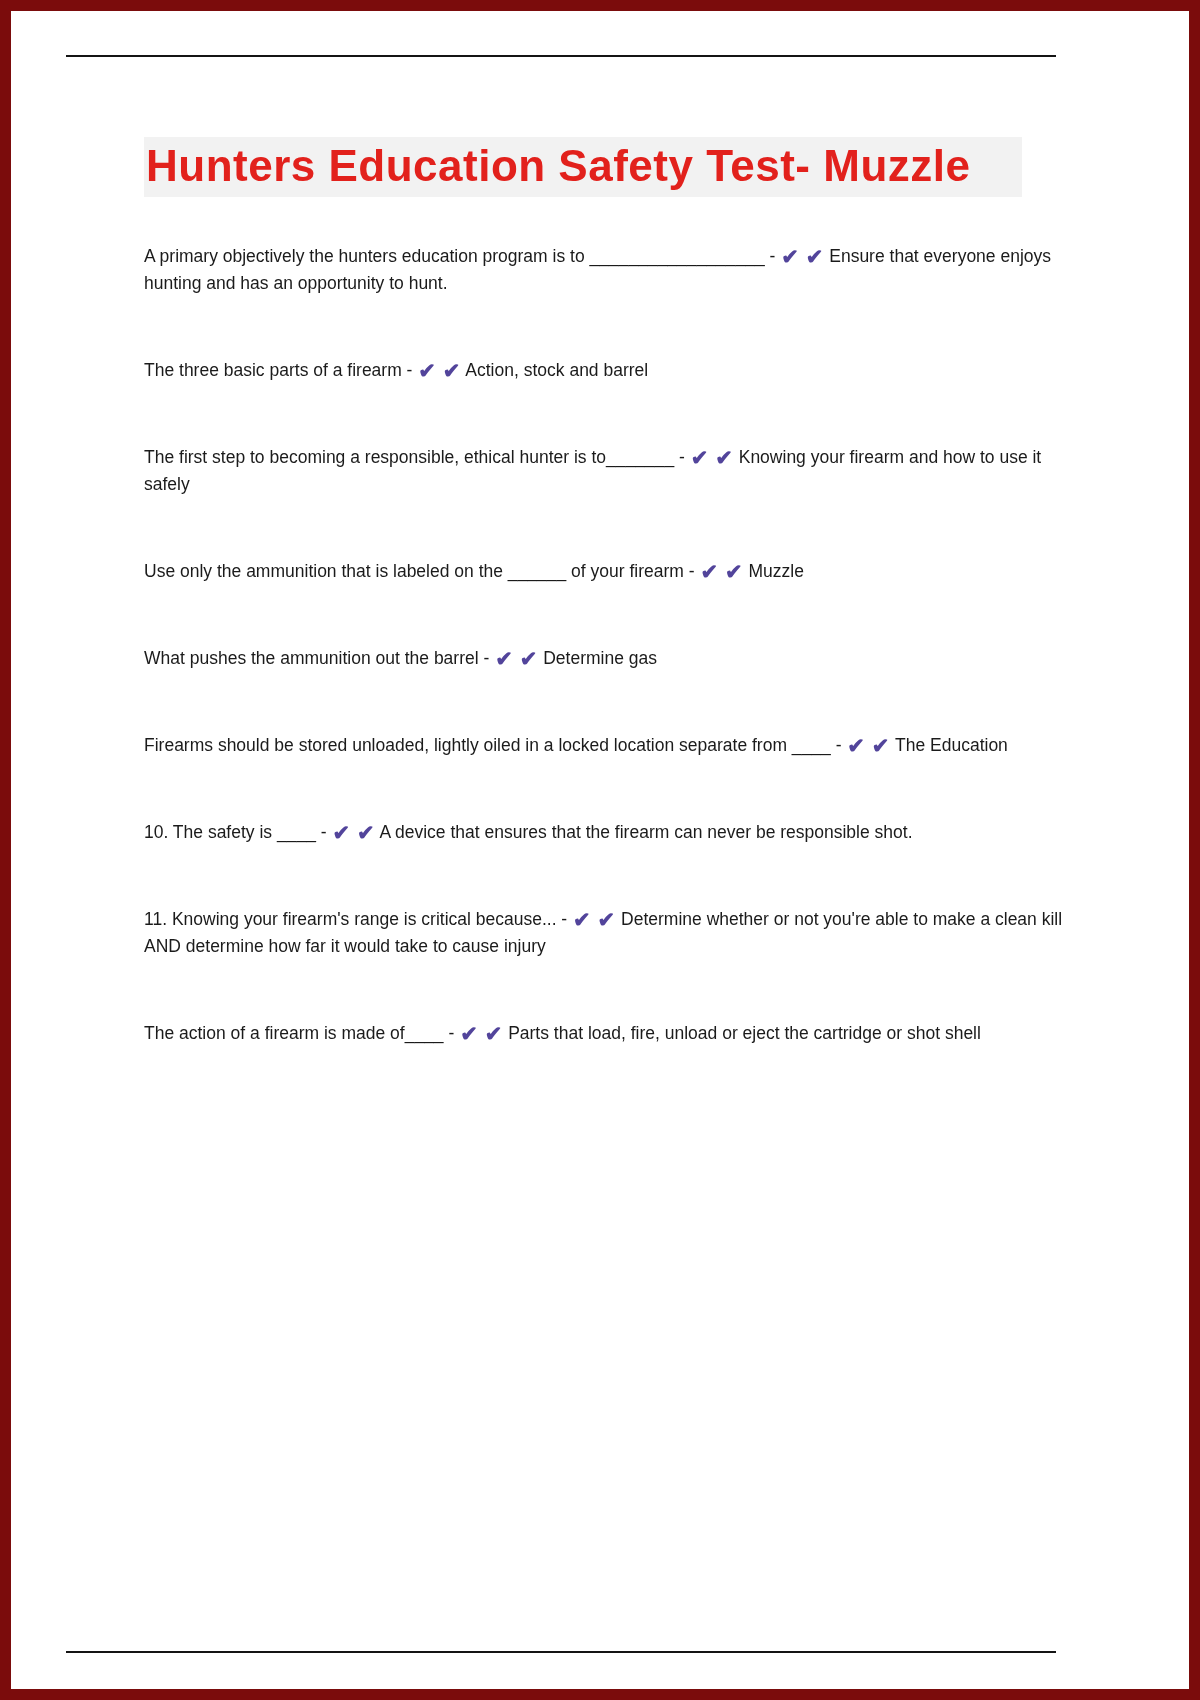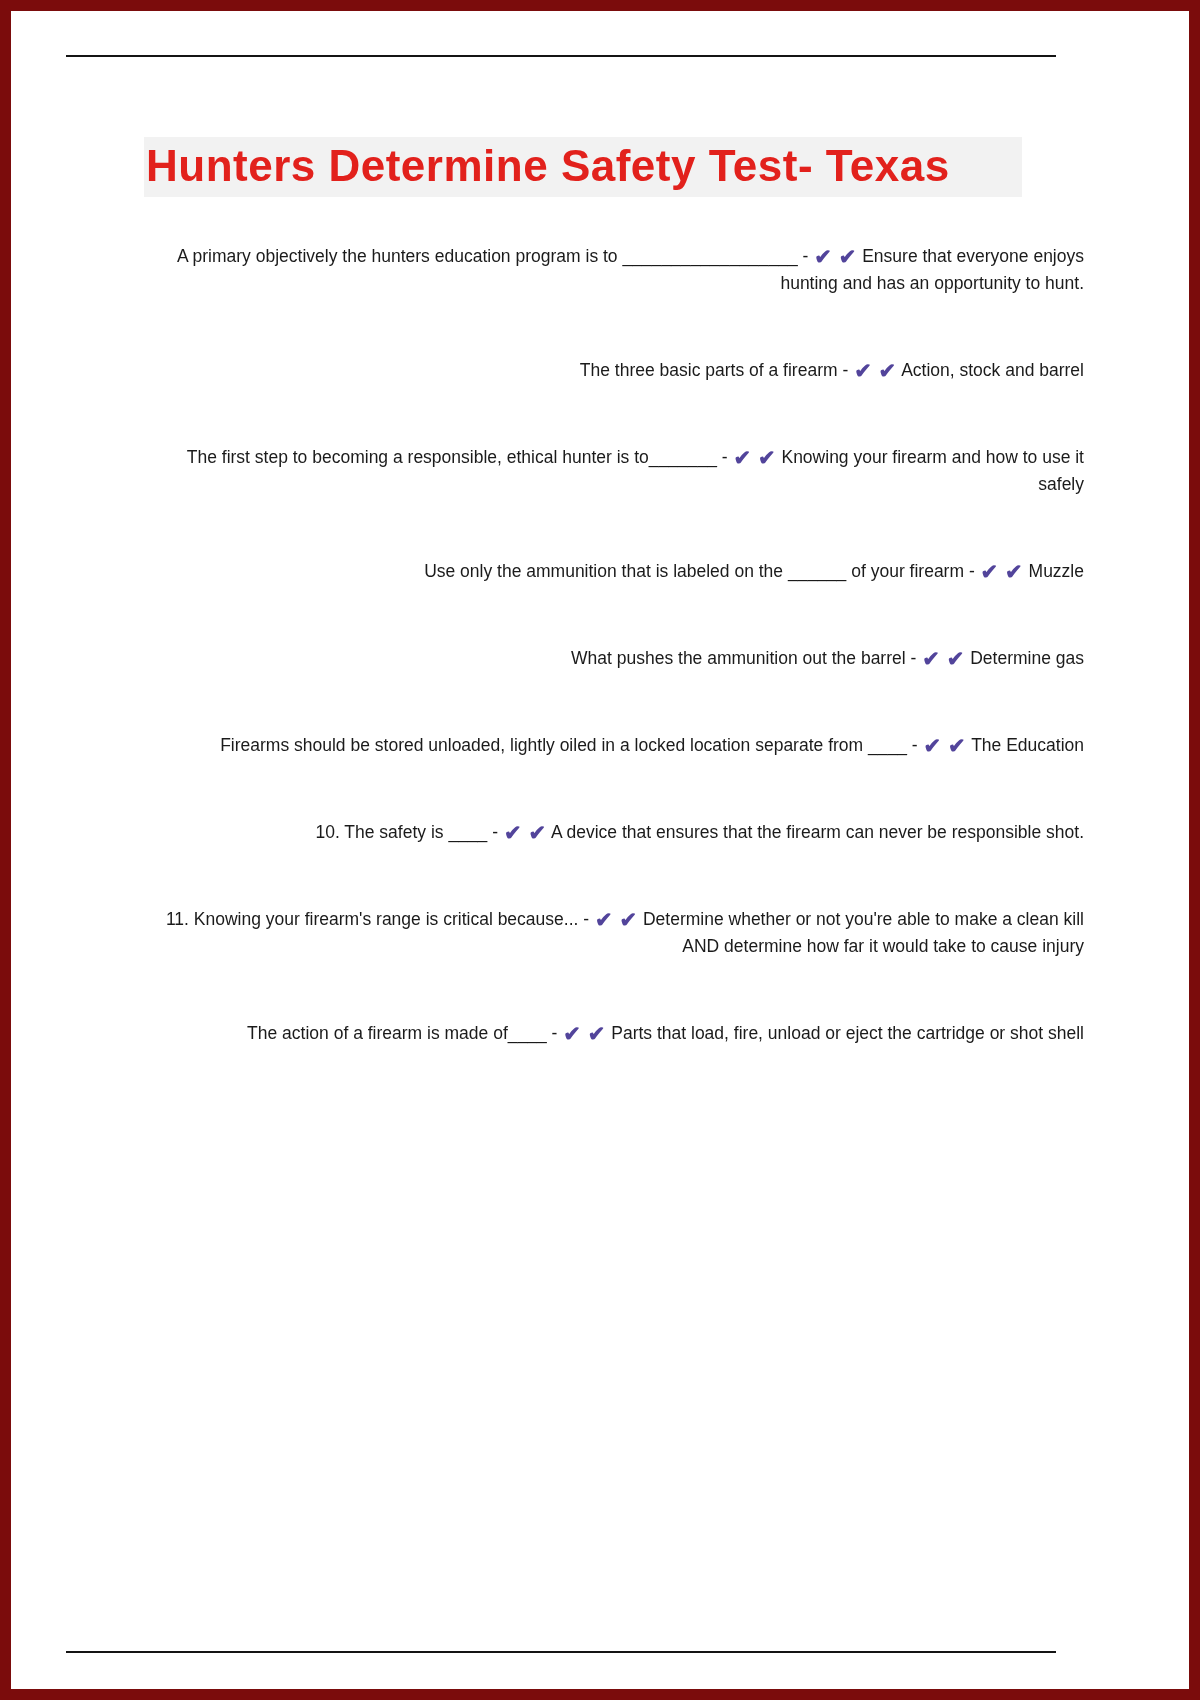--- a/index.html
+++ b/index.html
@@ -44,41 +44,40 @@
     padding: 2px 4px 4px 2px;
     letter-spacing: 0.5px;
     white-space: nowrap;
   }
   p.item {
     margin: 0 0 60px 0;
     font-size: 17.5px;
     line-height: 27px;
     color: #1b1b1b;
     max-width: 940px;
-    text-align: right;
   }
   .chk {
     color: #52449b;
     font-weight: bold;
     font-size: 21px;
     line-height: 1;
     margin: 0 1px;
     vertical-align: -2px;
     display: inline-block;
   }
 </style>
 </head>
 <body>
 
 <div class="page">
   <div class="rule top"></div>
   <div class="rule bottom"></div>
 
   <div class="content">
-    <h1 class="doc-title">Hunters Determine Safety Test- Texas</h1>
+    <h1 class="doc-title">Hunters Education Safety Test- Muzzle</h1>
 
     <p class="item">
       <span>A primary objectively the hunters education program is to __________________ -</span>
       <span class="chk">✔</span>
       <span class="chk">✔</span>
       <span>Ensure that everyone enjoys hunting and has an opportunity to hunt.</span>
     </p>
 
 
 

